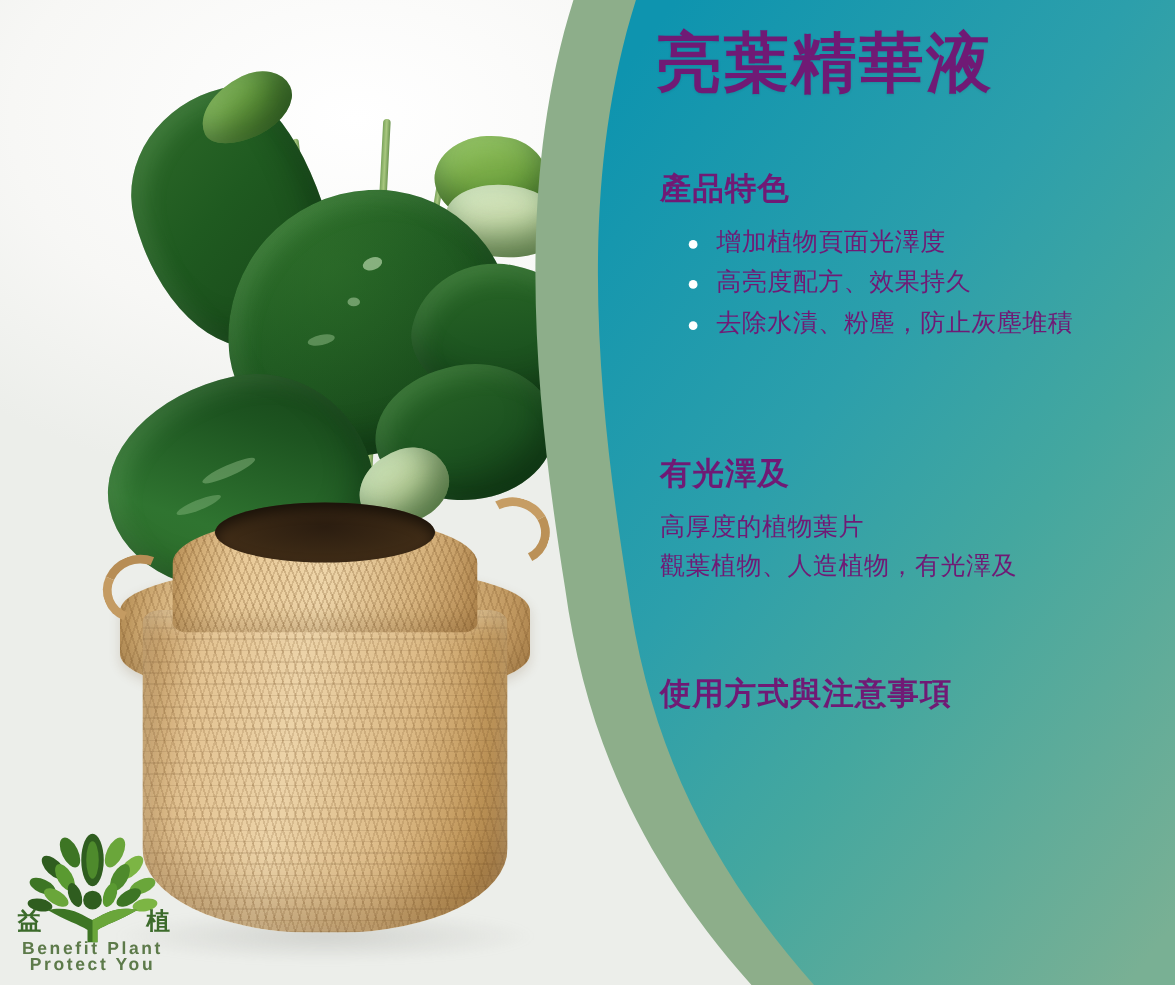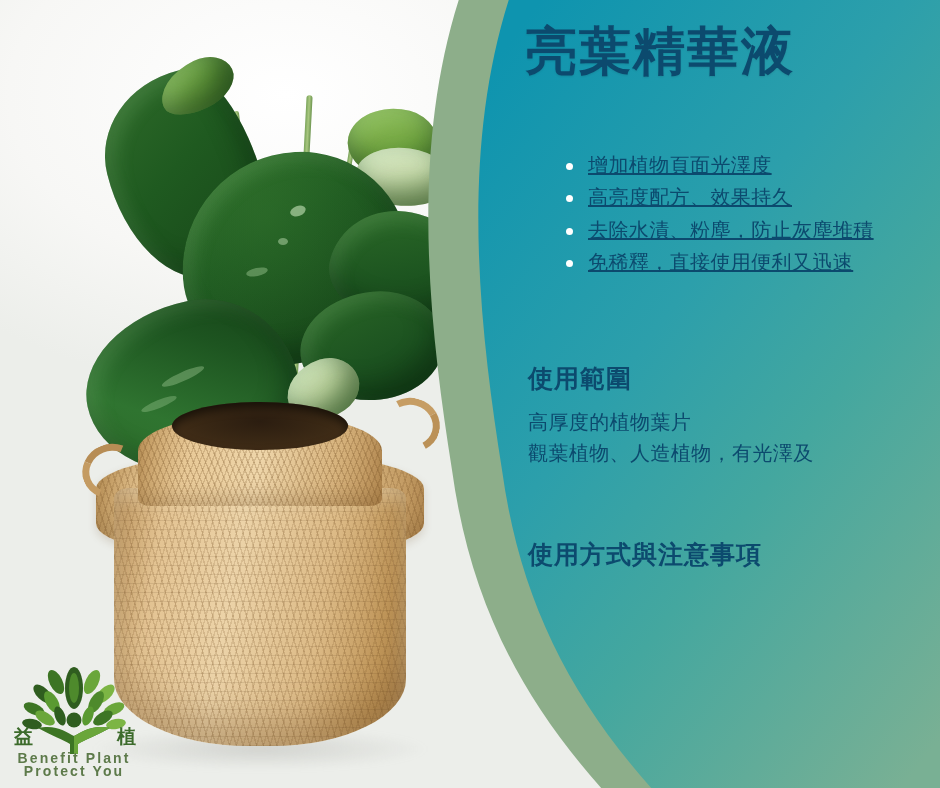--- a/index.html
+++ b/index.html
@@ -80,33 +80,33 @@
     box-shadow:inset -10px -14px 24px rgba(6,34,12,.42), inset 8px 8px 18px rgba(150,210,140,.22);
   }
   .stem{position:absolute;background:linear-gradient(90deg,#79a35a,#a8c77f,#6d9550);border-radius:3px;}
 
   
   .curve-layer{position:absolute;left:0;top:0;width:940px;height:788px;}
 
   
   .content{
     position:absolute;left:0;top:0;width:940px;height:788px;
-    color:#0c4a6e;
+    color:#701a75;
   }
   .title{
     position:absolute;left:525px;top:22px;
     font-size:52px;font-weight:bold;letter-spacing:2px;
     line-height:1.12;
     text-shadow:0 1px 2px rgba(0,0,0,.10);
   }
   .sec{position:absolute;left:528px;}
   .sec-head{
     font-size:25px;font-weight:bold;letter-spacing:1px;margin:0 0 12px 0;
   }
-  .bullets{list-style:none;margin:16px;padding:0 0 0 22px;text-decoration:underline;}
+  .bullets{list-style:none;margin:1px;padding:0 0 0 22px;}
   .bullets li{
     position:relative;
     font-size:20px;line-height:1.52;letter-spacing:.4px;
     padding-left:22px;margin:0 0 2px 0;
     white-space:nowrap;
   }
   .bullets li::before{
     content:"";position:absolute;left:0;top:13px;
     width:7px;height:7px;border-radius:50%;background:#ffffff;
   }
@@ -232,30 +232,30 @@
              C 458,150 480,330 502,470
              C 520,600 570,700 662,800
              L 940,800 L 940,-10 Z"></path>
   </svg>
 
   <div class="content">
 
     <div class="title">亮葉精華液</div>
 
     <div class="sec" id="sec-features">
+      <div class="sec-head">產品特色</div>
       <ul class="bullets">
         <li>增加植物頁面光澤度</li>
         <li>高亮度配方、效果持久</li>
         <li>去除水漬、粉塵，防止灰塵堆積</li>
-        <li>免稀釋，直接使用便利又迅速</li>
       </ul>
     </div>
 
     <div class="sec" id="sec-scope">
-      <div class="sec-head">使用範圍</div>
+      <div class="sec-head">有光澤及</div>
       <p class="body-text">高厚度的植物葉片</p>
       <p class="body-text">觀葉植物、人造植物，有光澤及</p>
     </div>
 
     <div class="sec" id="sec-usage">
       <div class="sec-head">使用方式與注意事項</div>
     </div>
   </div>
 
   <div class="logo">

